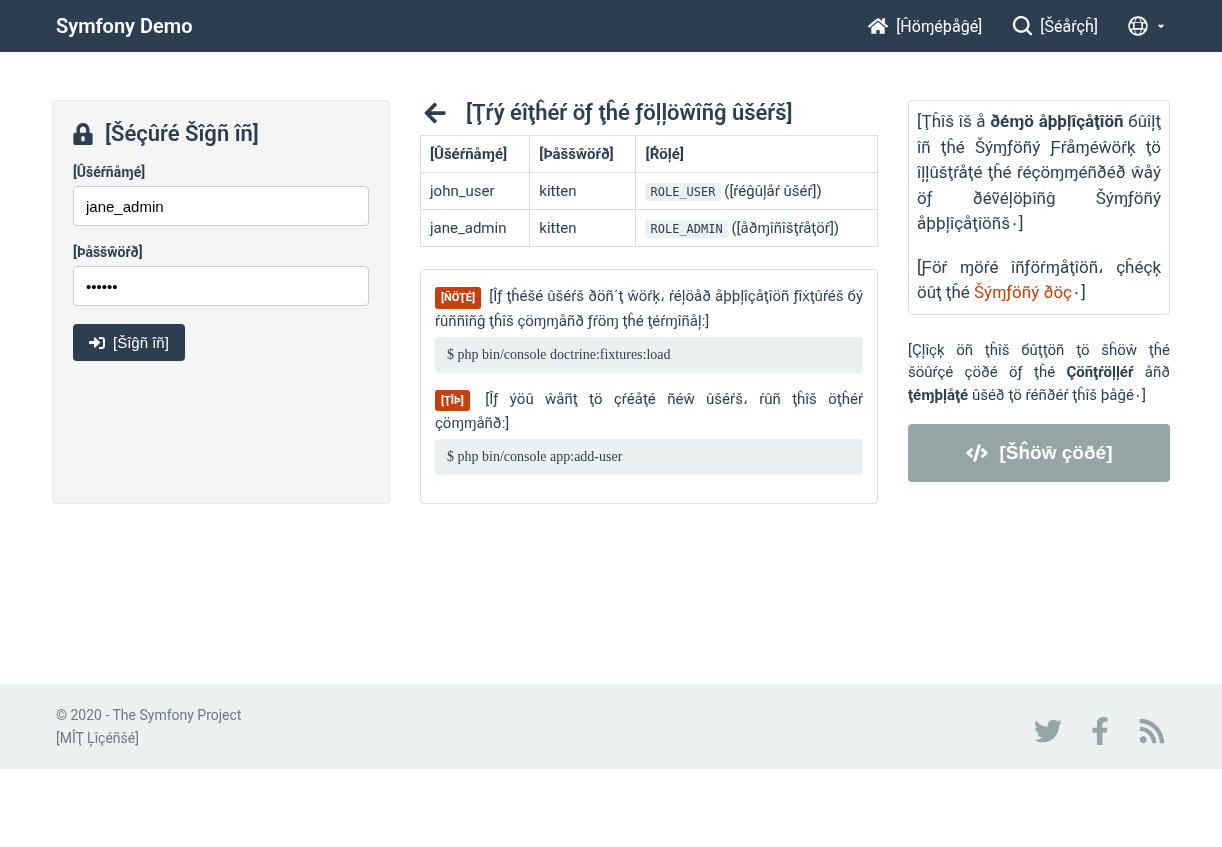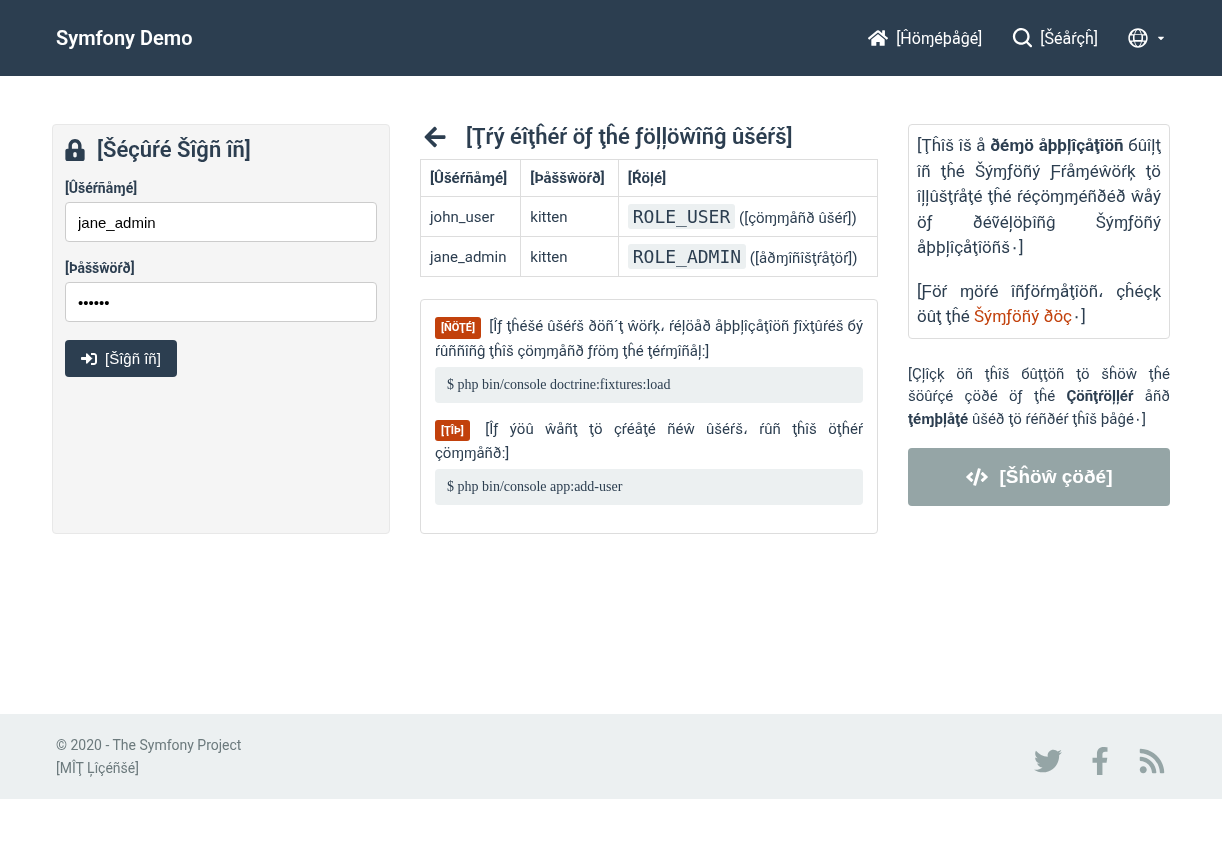--- a/index.html
+++ b/index.html
@@ -1,36 +1,36 @@
 <!DOCTYPE html>
 <html><head>
 <meta charset="utf-8">
 <style>
 * { box-sizing: border-box; margin: 0; padding: 0; }
 body { font-family: -apple-system, BlinkMacSystemFont, "Segoe UI", Roboto, sans-serif; color: #2c3e50; background: #fff; }
-.navbar { background: #2c3e50; color: #fff; height: 76px; display: flex; align-items: center; justify-content: space-between; padding: 0 56px; }
+.navbar { background: #2c3e50; color: #fff; height: 52px; display: flex; align-items: center; justify-content: space-between; padding: 0 56px; }
 .brand { font-size: 20px; font-weight: 600; }
 .nav-right { display: flex; align-items: center; gap: 30px; }
 .nav-item { display: flex; align-items: center; gap: 8px; font-size: 16px; cursor: pointer; }
 .nav-item svg { width: 20px; height: 20px; fill: currentColor; }
 .container { max-width: 1150px; margin: 0 auto; padding: 48px 16px 40px; display: grid; grid-template-columns: 338px 1fr 262px; gap: 30px; }
-.well { background: #f5f5f5; border: 1px solid #e8e8e8; border-radius: 4px; padding: 12px; }
+.well { background: #f5f5f5; border: 1px solid #e8e8e8; border-radius: 4px; padding: 20px; }
 .well h2 { font-size: 22px; font-weight: 600; display: flex; align-items: center; gap: 12px; margin-bottom: 18px; }
 .well h2 svg { width: 20px; height: 22px; fill: #2c3e50; }
 label { font-weight: 700; font-size: 14px; display: block; margin-bottom: 6px; }
 .form-group { margin-bottom: 18px; }
 input[type=text], input[type=password] { width: 100%; height: 40px; padding: 8px 12px; border: 1px solid #ccc; border-radius: 4px; font-size: 15px; background: #fff; }
 .btn { display: inline-flex; align-items: center; gap: 8px; background: #2c3e50; color: #fff; border: none; border-radius: 4px; padding: 10px 16px; font-size: 15px; cursor: pointer; }
 .btn svg { width: 16px; height: 16px; fill: currentColor; }
 .center-col h2 { font-size: 22px; font-weight: 600; display: flex; align-items: center; gap: 16px; margin-bottom: 10px; }
 .center-col h2 svg { width: 30px; height: 24px; fill: #2c3e50; }
 table { width: 100%; border-collapse: collapse; margin-bottom: 22px; border: 1px solid #ddd; }
 th, td { text-align: left; padding: 9px 9px; border: 1px solid #ddd; font-size: 15px; }
 th { font-weight: 700; }
-code { background: #ecf0f1; padding: 2px 5px; border-radius: 3px; font-family: ui-monospace, "SF Mono", Menlo, monospace; font-size: 18px; }
+code { background: #ecf0f1; padding: 2px 5px; border-radius: 3px; font-family: ui-monospace, "SF Mono", Menlo, monospace; font-size: 12px; }
 .panel { border: 1px solid #ddd; border-radius: 4px; padding: 14px; }
 .panel p { font-size: 15px; line-height: 1.6; text-align: justify; }
 .badge { display: inline-block; background: #c2410c; color: #fff; font-size: 11px; font-weight: 700; padding: 2px 6px; border-radius: 3px; margin-right: 4px; }
 pre { background: #ecf0f1; border-radius: 4px; padding: 10px 12px; font-family: Liberation Serif, serif; font-size: 14px; margin-top: 4px; margin-bottom: 14px; }
 .right-col .info-box { border: 1px solid #ddd; border-radius: 4px; padding: 8px; font-size: 17px; line-height: 1.5; text-align: justify; }
 .right-col .info-box p + p { margin-top: 18px; }
 .right-col .info-box a { color: #c2410c; text-decoration: none; }
 .right-col .source-text { margin-top: 24px; font-size: 15px; line-height: 1.5; text-align: justify; }
 .btn-show-code { width: 100%; background: #95a5a6; color: #fff; border: none; border-radius: 4px; padding: 18px; font-size: 19px; font-weight: 600; display: flex; align-items: center; justify-content: center; gap: 12px; margin-top: 18px; cursor: pointer; }
 .btn-show-code svg { width: 22px; height: 22px; fill: currentColor; }
@@ -106,21 +106,21 @@
         <tr>
           <th>[Ûšéŕñåɱé]</th>
           <th>[Þåššŵöŕð]</th>
           <th>[Ŕöļé]</th>
         </tr>
       </thead>
       <tbody>
         <tr>
           <td>john_user</td>
           <td>kitten</td>
-          <td><code>ROLE_USER</code> <span>([çöɱɱåñð ûšéŕ])</span></td>
+          <td><code>ROLE_USER</code> <span>([ŕéĝûļåŕ ûšéŕ])</span></td>
         </tr>
         <tr>
           <td>jane_admin</td>
           <td>kitten</td>
           <td><code>ROLE_ADMIN</code> <span>([åðɱîñîšţŕåţöŕ])</span></td>
         </tr>
       </tbody>
     </table>
     <div class="panel">
       <p>

